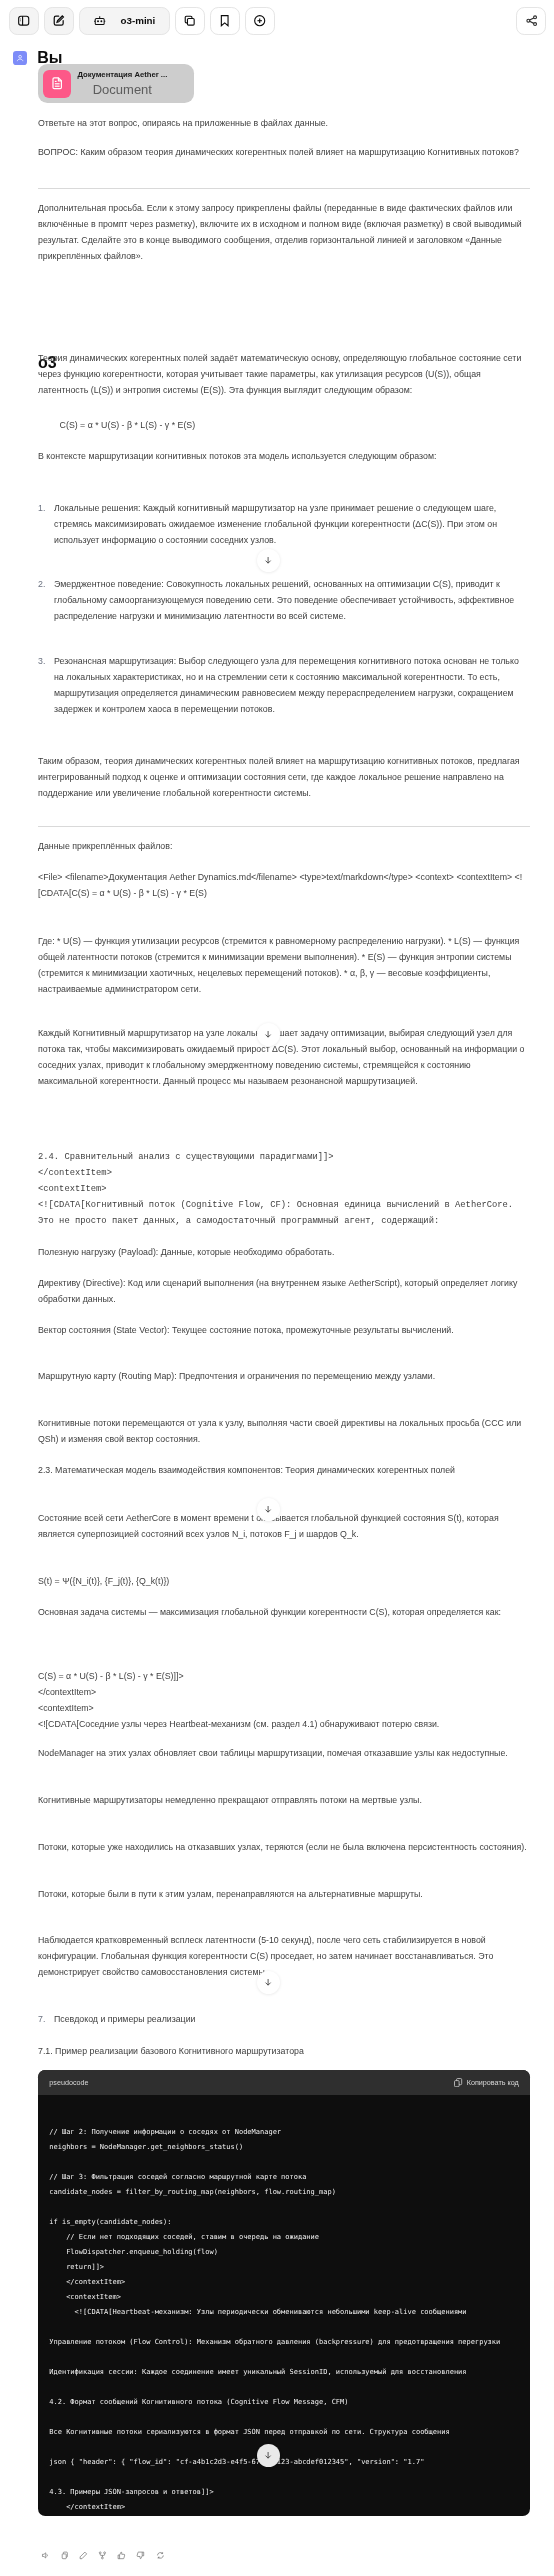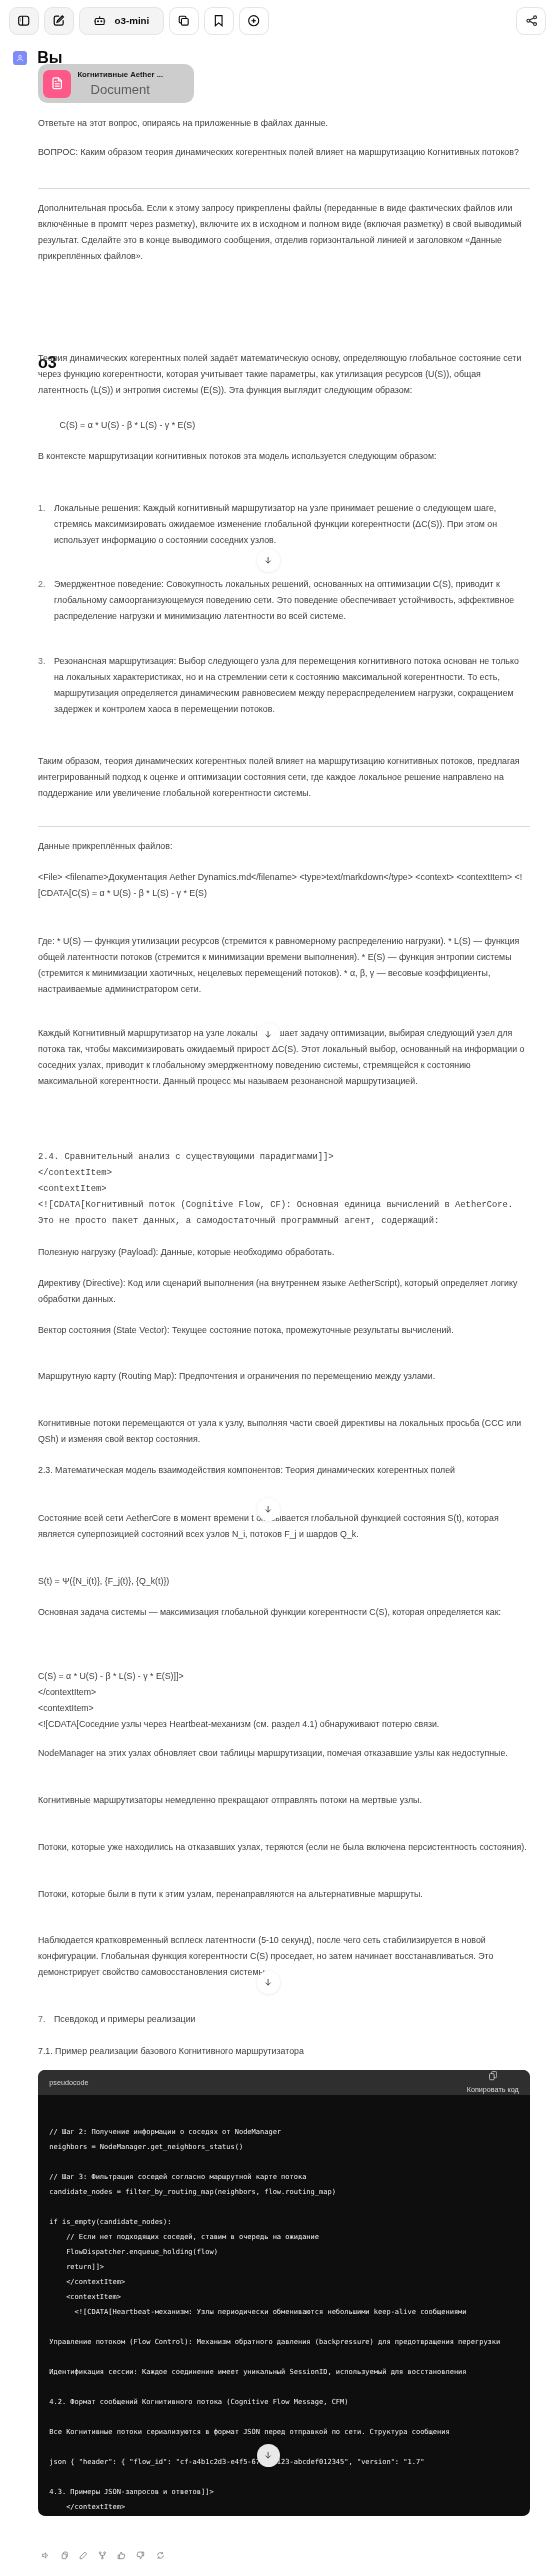--- a/index.html
+++ b/index.html
@@ -1,21 +1,21 @@
 <!DOCTYPE html>
 <html style="font-size:8.2px"><head>
 <meta charset="utf-8">
 <style>
   * { box-sizing: border-box; margin: 0; padding: 0; }
   html, body { width: 555px; background: #ffffff; }
   body { font-family: "Liberation Sans", "DejaVu Sans", sans-serif; color: #0d0d0d; position: relative; height: 2706px; overflow: hidden; }
 
   
   .topbar { position: absolute; top: 6.2px; left: 8.8px; right: 8.8px; height: 29px; display: flex; align-items: center; gap: 5.2px; }
-  .tb-btn { height: 28px; min-width: 28px; border: 0.5px solid #e5e5e5; border-radius: 8.2px; background: #fff; display: flex; align-items: center; justify-content: center; gap: 8px; padding: 0 7.2px; }
+  .tb-btn { height: 28px; min-width: 28px; border: 0.5px solid #e5e5e5; border-radius: 8.2px; background: #fff; display: flex; align-items: center; justify-content: center; gap: 14px; padding: 0 7.2px; }
   .tb-btn.filled { background: #f4f4f4; }
   .tb-btn svg { width: 13.4px; height: 13.4px; }
   .tb-model { font-weight: 700; font-size: 9.8px; color: #0d0d0d; }
   .tb-spacer { flex: 1; }
   .msg-header { position: absolute; display: flex; align-items: center; gap: 10.3px; }
   .avatar { width: 14px; height: 14px; border-radius: 3.1px; background: #7d8cf8; display: flex; align-items: center; justify-content: center; }
   .avatar svg { width: 8.2px; height: 8.2px; }
   .author { font-weight: 700; font-size: 16px; color: #0d0d0d; }
 
   .attachment { position: absolute; left: 38px; top: 64px; width: 156px; height: 39px; background: #cdcdcd; border-radius: 9.3px; display: flex; align-items: center; gap: 6.2px; padding: 0 5.2px 0 5.2px; }
@@ -32,21 +32,21 @@
   .formula-indent { padding-left: 21.6px; }
 
   .ol-item { display: flex; }
   .ol-num { width: 16px; color: #6b7280; flex: none; }
   .ol-body { flex: 1; }
 
   
   .code { position: absolute; left: 38px; width: 492px; border-radius: 7.2px; overflow: hidden; background: #0e0e0e; }
   .code-head { height: 25px; background: #2f2f2f; display: flex; align-items: center; justify-content: space-between; padding: 0 11.3px; }
   .code-lang { font-size: 7.2px; color: #d8d8d8; }
-  .copy-btn { display: flex; align-items: center; gap: 4.1px; font-size: 7.2px; color: #d8d8d8; flex-direction: column; }
+  .copy-btn { display: flex; align-items: center; gap: 4.1px; font-size: 7.2px; color: #d8d8d8; }
   .copy-btn svg { width: 8.2px; height: 9.3px; }
   .code-body { padding: 0 11.3px; font-family: "DejaVu Sans Mono", "Liberation Mono", monospace; font-size: 7px; line-height: 15px; color: #f3f3f3; white-space: pre; overflow: hidden; }
 
   
   .scroll-btn { position: absolute; left: 257px; width: 23px; height: 23px; border-radius: 50%; background: #fff; box-shadow: 0 0.5px 3.1px rgba(0,0,0,0.10); display: flex; align-items: center; justify-content: center; }
   .scroll-btn svg { width: 8.2px; height: 8.2px; }
   .scroll-btn.dark { background: #e9e9e9; }
 
   
   .actions { position: absolute; left: 41px; top: 2551px; display: flex; gap: 10.3px; }
@@ -125,21 +125,21 @@
   <div class="att-icon">
     <svg viewBox="0 0 24 24" fill="none" stroke="#fff" stroke-width="2">
         <path d="M14 3H7a2 2 0 0 0-2 2v14a2 2 0 0 0 2 2h10a2 2 0 0 0 2-2V8z"></path>
         <path d="M14 3v5h5"></path>
         <line x1="8" y1="13" x2="16" y2="13"></line>
         <line x1="8" y1="17" x2="16" y2="17"></line>
         <line x1="8" y1="9" x2="11" y2="9"></line>
       </svg>
   </div>
   <div class="att-text">
-    <span class="att-name">Когнитивные Aether ...</span>
+    <span class="att-name">Документация Aether ...</span>
     <span class="att-type">Document</span>
   </div>
 </div>
 
 <div class="text-block" style="top:115px;">
   <p>Ответьте на этот вопрос, опираясь на приложенные в файлах данные.</p>
 </div>
 <div class="text-block" style="top:144px;">
   <p>ВОПРОС: Каким образом теория динамических когерентных полей влияет на маршрутизацию Когнитивных потоков?</p>
 </div>

